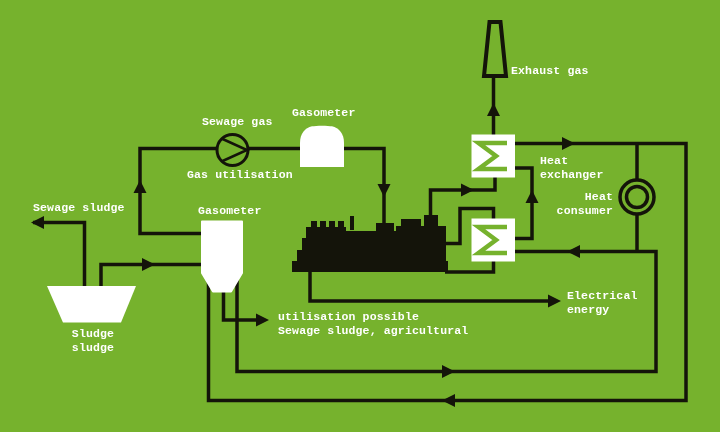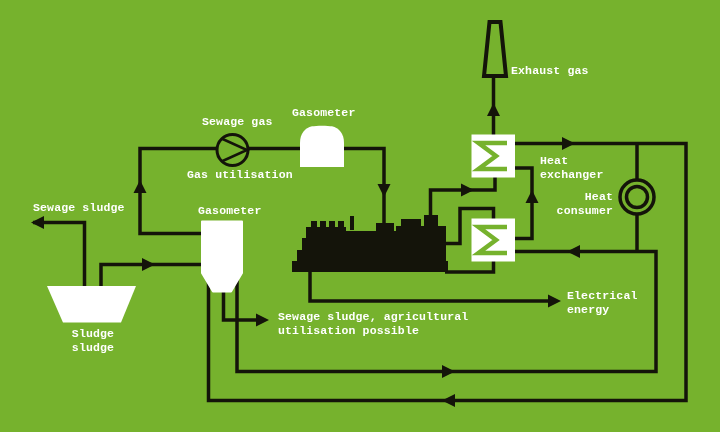--- a/index.html
+++ b/index.html
@@ -130,17 +130,17 @@
     <div>Electrical</div>
     <div>energy</div>
   </div>
 
   <div class="lbl center" style="left:53px;top:327px;width:80px">
     <div>Sludge</div>
     <div>sludge</div>
   </div>
 
   <div class="lbl" style="left:278px;top:310px">
+    <div>utilisation possible</div>
     <div>Sewage sludge, agricultural</div>
-    <div>utilisation possible</div>
   </div>
 
 </div>
 
 </body></html>

